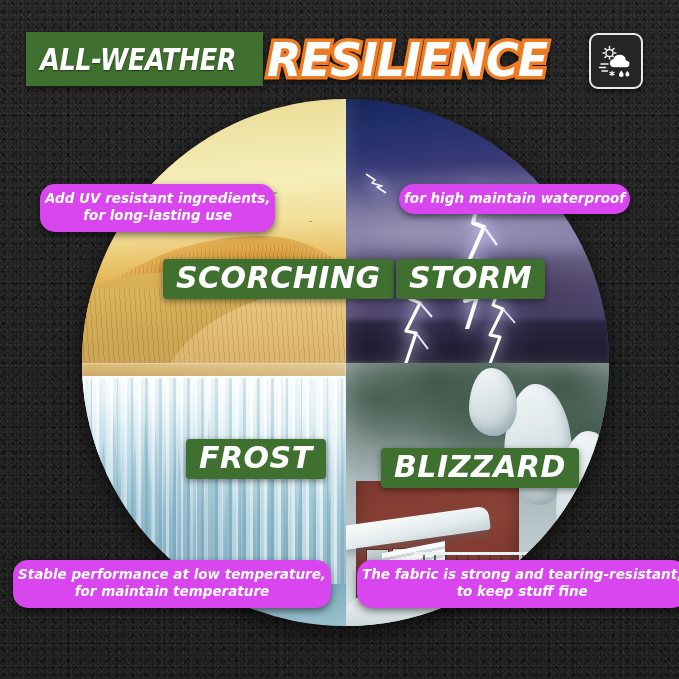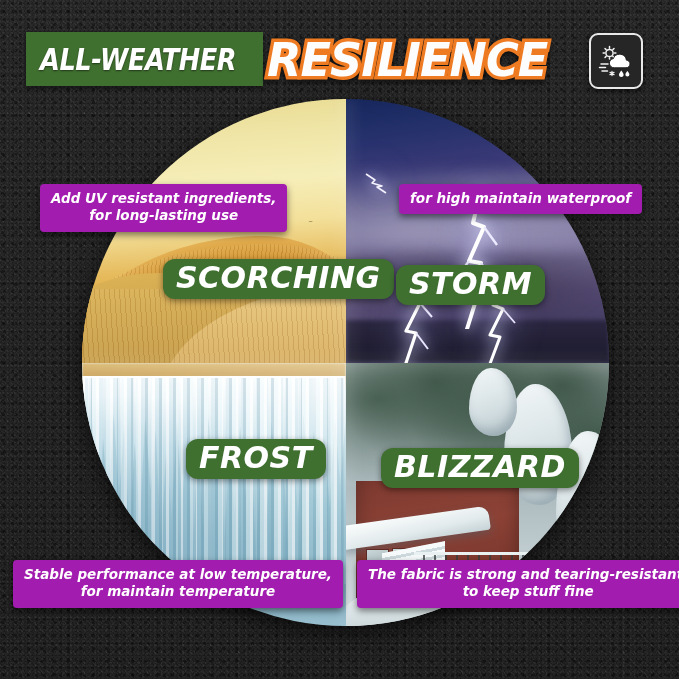--- a/index.html
+++ b/index.html
@@ -283,52 +283,52 @@
   .seam-h{
     position:absolute;top:calc(50% - 14px);left:0;height:28px;width:100%;
     background:linear-gradient(180deg,transparent,rgba(255,255,255,.07),transparent);
     filter:blur(5px);pointer-events:none;z-index:3;
   }
 
   
   .pill{
     position:absolute;z-index:30;
     background:#3f7030;
-    border-radius:12px;
+    border-radius:4px;
     padding:3px 13px 5px;
     box-shadow:0 2px 6px rgba(0,0,0,.45);
   }
   .pill span{
     display:block;
     color:#ffffff;
     font-weight:bold;
     font-size:30px;
     letter-spacing:.5px;
     line-height:1.06;
     white-space:nowrap;
     font-family:"DejaVu Sans","Liberation Sans",sans-serif;
     -webkit-text-stroke:3px #3f7030;
     paint-order:stroke fill;
   }
   #pill-scorching{left:163px;top:259px;}
-  #pill-storm{left:396px;top:265px;}
+  #pill-storm{left:396px;top:259px;}
   #pill-frost{left:186px;top:439px;}
   #pill-blizzard{left:381px;top:448px;}
 
   
   .cap{
     position:absolute;z-index:32;
-    background:#a21caf;
+    background:#d946ef;
     color:#ffffff;
     font-size:13.5px;
     line-height:1.28;
     font-weight:600;
     text-align:center;
-    padding:6px 11px 7px;
-    border-radius:4px;
+    padding:6px 5px 7px;
+    border-radius:15px;
     box-shadow:0 3px 7px rgba(0,0,0,.5);
     font-family:"DejaVu Sans","Liberation Sans",sans-serif;
     white-space:nowrap;
   }
   #cap-tl{left:40px;top:184px;}
   #cap-tr{left:399px;top:184px;}
   #cap-bl{left:13px;top:560px;}
   #cap-br{left:357px;top:560px;}
 </style>
 </head>

